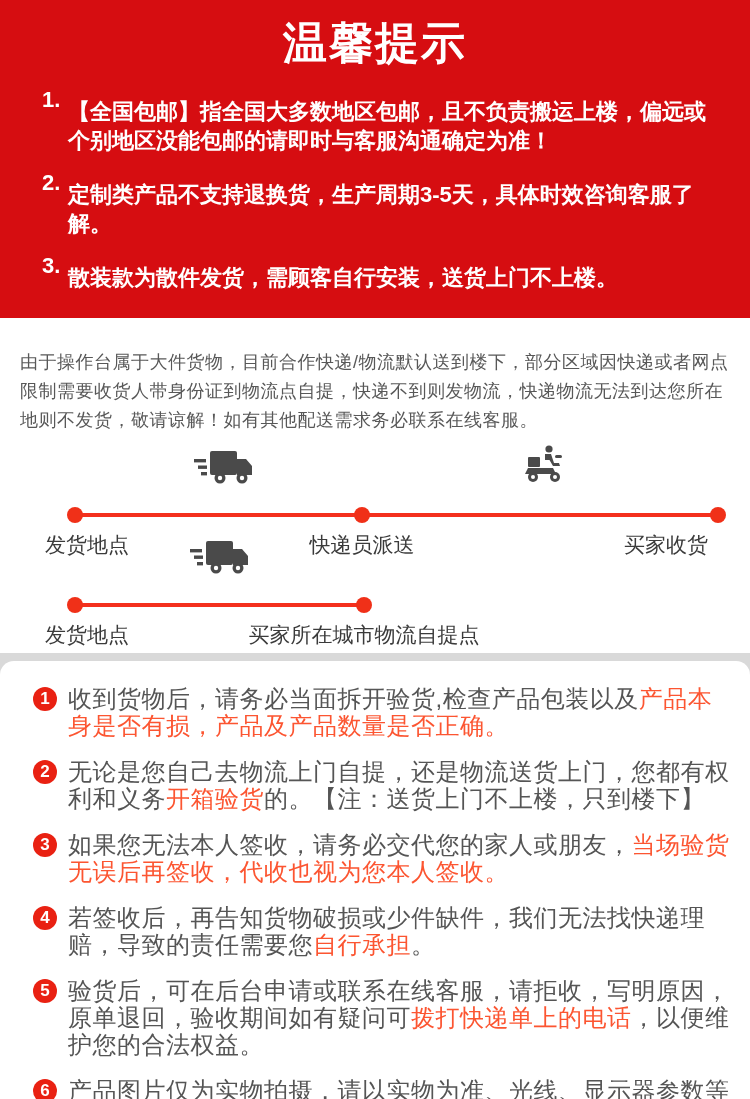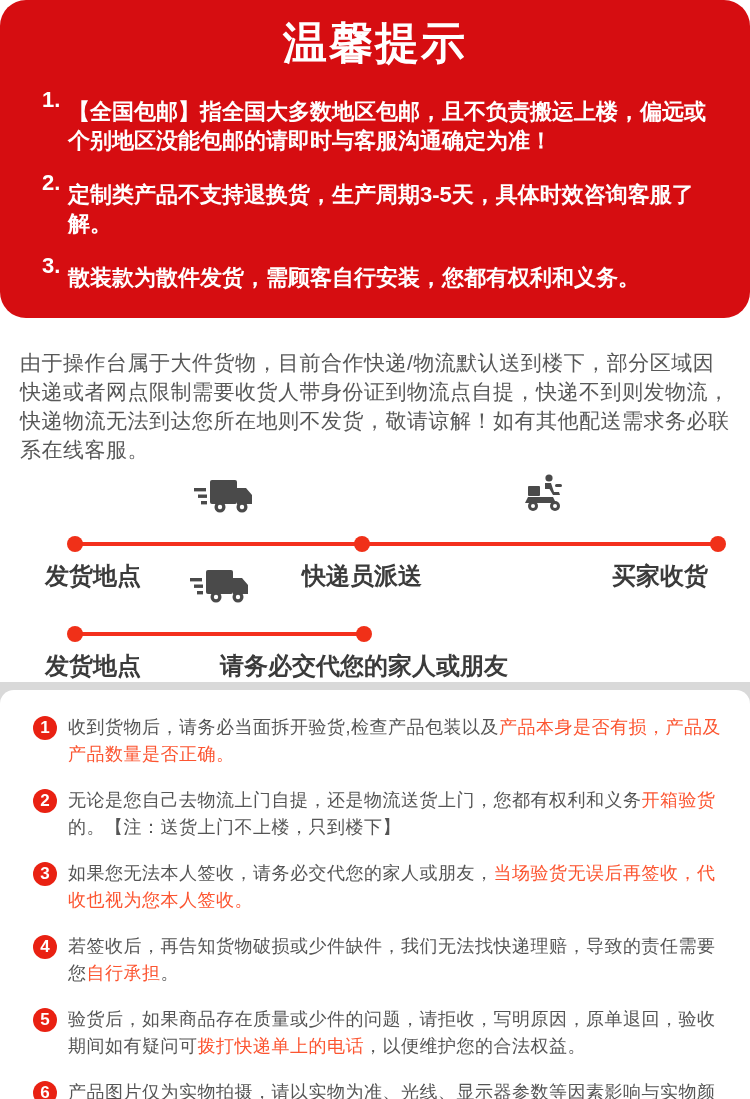--- a/index.html
+++ b/index.html
@@ -1,36 +1,36 @@
 <!DOCTYPE html>
 <html><head>
 <meta charset="utf-8">
 <style>
   * { margin:0; padding:0; box-sizing:border-box; }
   html,body { background:#ffffff; }
   body { width:750px; font-family:"Liberation Sans", sans-serif; }
   .page { width:750px; height:1099px; background:#ffffff; overflow:hidden; position:relative; }
 
   
-  .header { background:#d60d11; color:#ffffff; padding:14px 42px 26px 42px;border-radius:26px; }
+  .header { background:#d60d11; color:#ffffff; padding:14px 42px 26px 42px; }
   .header-title { text-align:center; font-size:44px; font-weight:bold; letter-spacing:2px; margin-bottom:12px; }
   .hitem { display:flex; font-size:22px; font-weight:bold; line-height:29px; margin-bottom:13px; }
   .hitem:last-child { margin-bottom:0; }
   .hnum { flex:0 0 26px; }
   .htext { flex:1;margin-top:12px; }
 
   
   .shipping { padding:30px 20px 0 20px; }
-  .ship-para { font-size:21px; line-height:29px; color:#585858; letter-spacing:0.5px; }
+  .ship-para { font-size:18px; line-height:29px; color:#585858; letter-spacing:0.5px; }
 
   .timeline { position:relative; height:84px; margin-top:28px; }
   .tl-line { position:absolute; top:50px; height:4px; background:#f4301d; border-radius:2px; }
   .tl-dot { position:absolute; top:44px; width:16px; height:16px; border-radius:50%; background:#f03018; }
   .tl-icon { position:absolute; }
-  .tl-label { position:absolute; top:68px; font-size:24px; font-weight:bold; color:#3b3b3b; white-space:nowrap; }
+  .tl-label { position:absolute; top:68px; font-size:21px; font-weight:normal; color:#3b3b3b; white-space:nowrap; }
   .tl-label.center { transform:translateX(-50%); }
   .icon-svg { display:block; }
 
   
   .tl1 .tl-line { left:55px; width:643px; }
   .tl1 .dot-a { left:47px; } .tl1 .dot-b { left:334px; } .tl1 .dot-c { left:690px; }
   .tl1 .icon-truck { left:172px; top:-16px; }
   .tl1 .icon-scooter { left:502px; top:-20px; }
   .tl1 .lbl-a { left:25px; } .tl1 .lbl-b { left:342px; } .tl1 .lbl-c { right:22px; }
 
@@ -39,42 +39,42 @@
   .tl2 .tl-line { left:55px; width:289px; }
   .tl2 .dot-a { left:47px; } .tl2 .dot-b { left:336px; }
   .tl2 .icon-truck { left:168px; top:-16px; }
   .tl2 .lbl-a { left:25px; } .tl2 .lbl-b { left:344px; }
 
   
   .divider { height:22px; background:#d9d9d9; margin-top:10px; }
   .notices { position:relative; background:#ffffff; border-radius:14px 14px 0 0; margin-top:-14px; padding:24px 18px 30px 18px; }
   .notice { position:relative; padding-left:50px; margin-bottom:19px; min-height:30px; }
   .n-circle { position:absolute; left:15px; top:2px; width:24px; height:24px; border-radius:50%; background:#e92112; color:#ffffff; font-size:17px; font-weight:bold; text-align:center; line-height:24px; }
-  .n-text { font-size:18px; line-height:27px; color:#555555; letter-spacing:0.5px; }
+  .n-text { font-size:24px; line-height:27px; color:#555555; letter-spacing:0.5px; }
   .hl { color:#fc5531; }
 </style>
 </head>
 <body>
 
 <div class="page">
 
   <div class="header">
     <div class="header-title">温馨提示</div>
 
     <div class="hitem">
       <span class="hnum">1.</span>
       <span class="htext">【全国包邮】指全国大多数地区包邮，且不负责搬运上楼，偏远或个别地区没能包邮的请即时与客服沟通确定为准！</span>
     </div>
     <div class="hitem">
       <span class="hnum">2.</span>
       <span class="htext">定制类产品不支持退换货，生产周期3-5天，具体时效咨询客服了解。</span>
     </div>
     <div class="hitem">
       <span class="hnum">3.</span>
-      <span class="htext">散装款为散件发货，需顾客自行安装，您都有权利和义务。</span>
+      <span class="htext">散装款为散件发货，需顾客自行安装，送货上门不上楼。</span>
     </div>
   </div>
 
   <div class="shipping">
     <p class="ship-para">由于操作台属于大件货物，目前合作快递/物流默认送到楼下，部分区域因快递或者网点限制需要收货人带身份证到物流点自提，快递不到则发物流，快递物流无法到达您所在地则不发货，敬请谅解！如有其他配送需求务必联系在线客服。</p>
 
     <div class="timeline tl1">
       <span class="tl-icon icon-truck">
         <svg class="icon-svg" width="62" height="40" viewBox="0 0 62 40">
           <g fill="#4a4a4a">
@@ -127,21 +127,21 @@
             <circle cx="50" cy="31" r="5.5"></circle>
           </g>
           <circle cx="28" cy="31" r="2.2" fill="#ffffff"></circle>
           <circle cx="50" cy="31" r="2.2" fill="#ffffff"></circle>
         </svg>
       </span>
       <span class="tl-line"></span>
       <span class="tl-dot dot-a"></span>
       <span class="tl-dot dot-b"></span>
       <span class="tl-label lbl-a">发货地点</span>
-      <span class="tl-label center lbl-b">请务必交代您的家人或朋友</span>
+      <span class="tl-label center lbl-b">买家所在城市物流自提点</span>
     </div>
   </div>
 
   <div class="divider"></div>
 
   <div class="notices">
 
     <div class="notice">
       <span class="n-circle">1</span>
       <span class="n-text"><span>收到货物后，请务必当面拆开验货,检查产品包装以及</span><span class="hl">产品本身是否有损，产品及产品数量是否正确。</span><span></span></span>
@@ -157,21 +157,21 @@
       <span class="n-text"><span>如果您无法本人签收，请务必交代您的家人或朋友，</span><span class="hl">当场验货无误后再签收，代收也视为您本人签收。</span><span></span></span>
     </div>
 
     <div class="notice">
       <span class="n-circle">4</span>
       <span class="n-text"><span>若签收后，再告知货物破损或少件缺件，我们无法找快递理赔，导致的责任需要您</span><span class="hl">自行承担</span><span>。</span></span>
     </div>
 
     <div class="notice">
       <span class="n-circle">5</span>
-      <span class="n-text"><span>验货后，如果商品存在质量或少件的问题，请拒收，写明原因，原单退回，验收期间如有疑问可</span><span class="hl">拨打快递单上的电话</span><span>，以便维护您的合法权益。</span></span>
+      <span class="n-text"><span>验货后，可在后台申请或联系在线客服，请拒收，写明原因，原单退回，验收期间如有疑问可</span><span class="hl">拨打快递单上的电话</span><span>，以便维护您的合法权益。</span></span>
     </div>
 
     <div class="notice">
       <span class="n-circle">6</span>
       <span class="n-text"><span>产品图片仅为实物拍摄，请以实物为准、光线、显示器参数等因素影响与实物颜色存在轻微差异，请以实物为准</span></span>
     </div>
 
     <div class="notice">
       <span class="n-circle">7</span>
       <span class="n-text"><span>如需开具发票，可在后台申请或联系在线客服，确定开票信息，开票类型等。</span></span>

